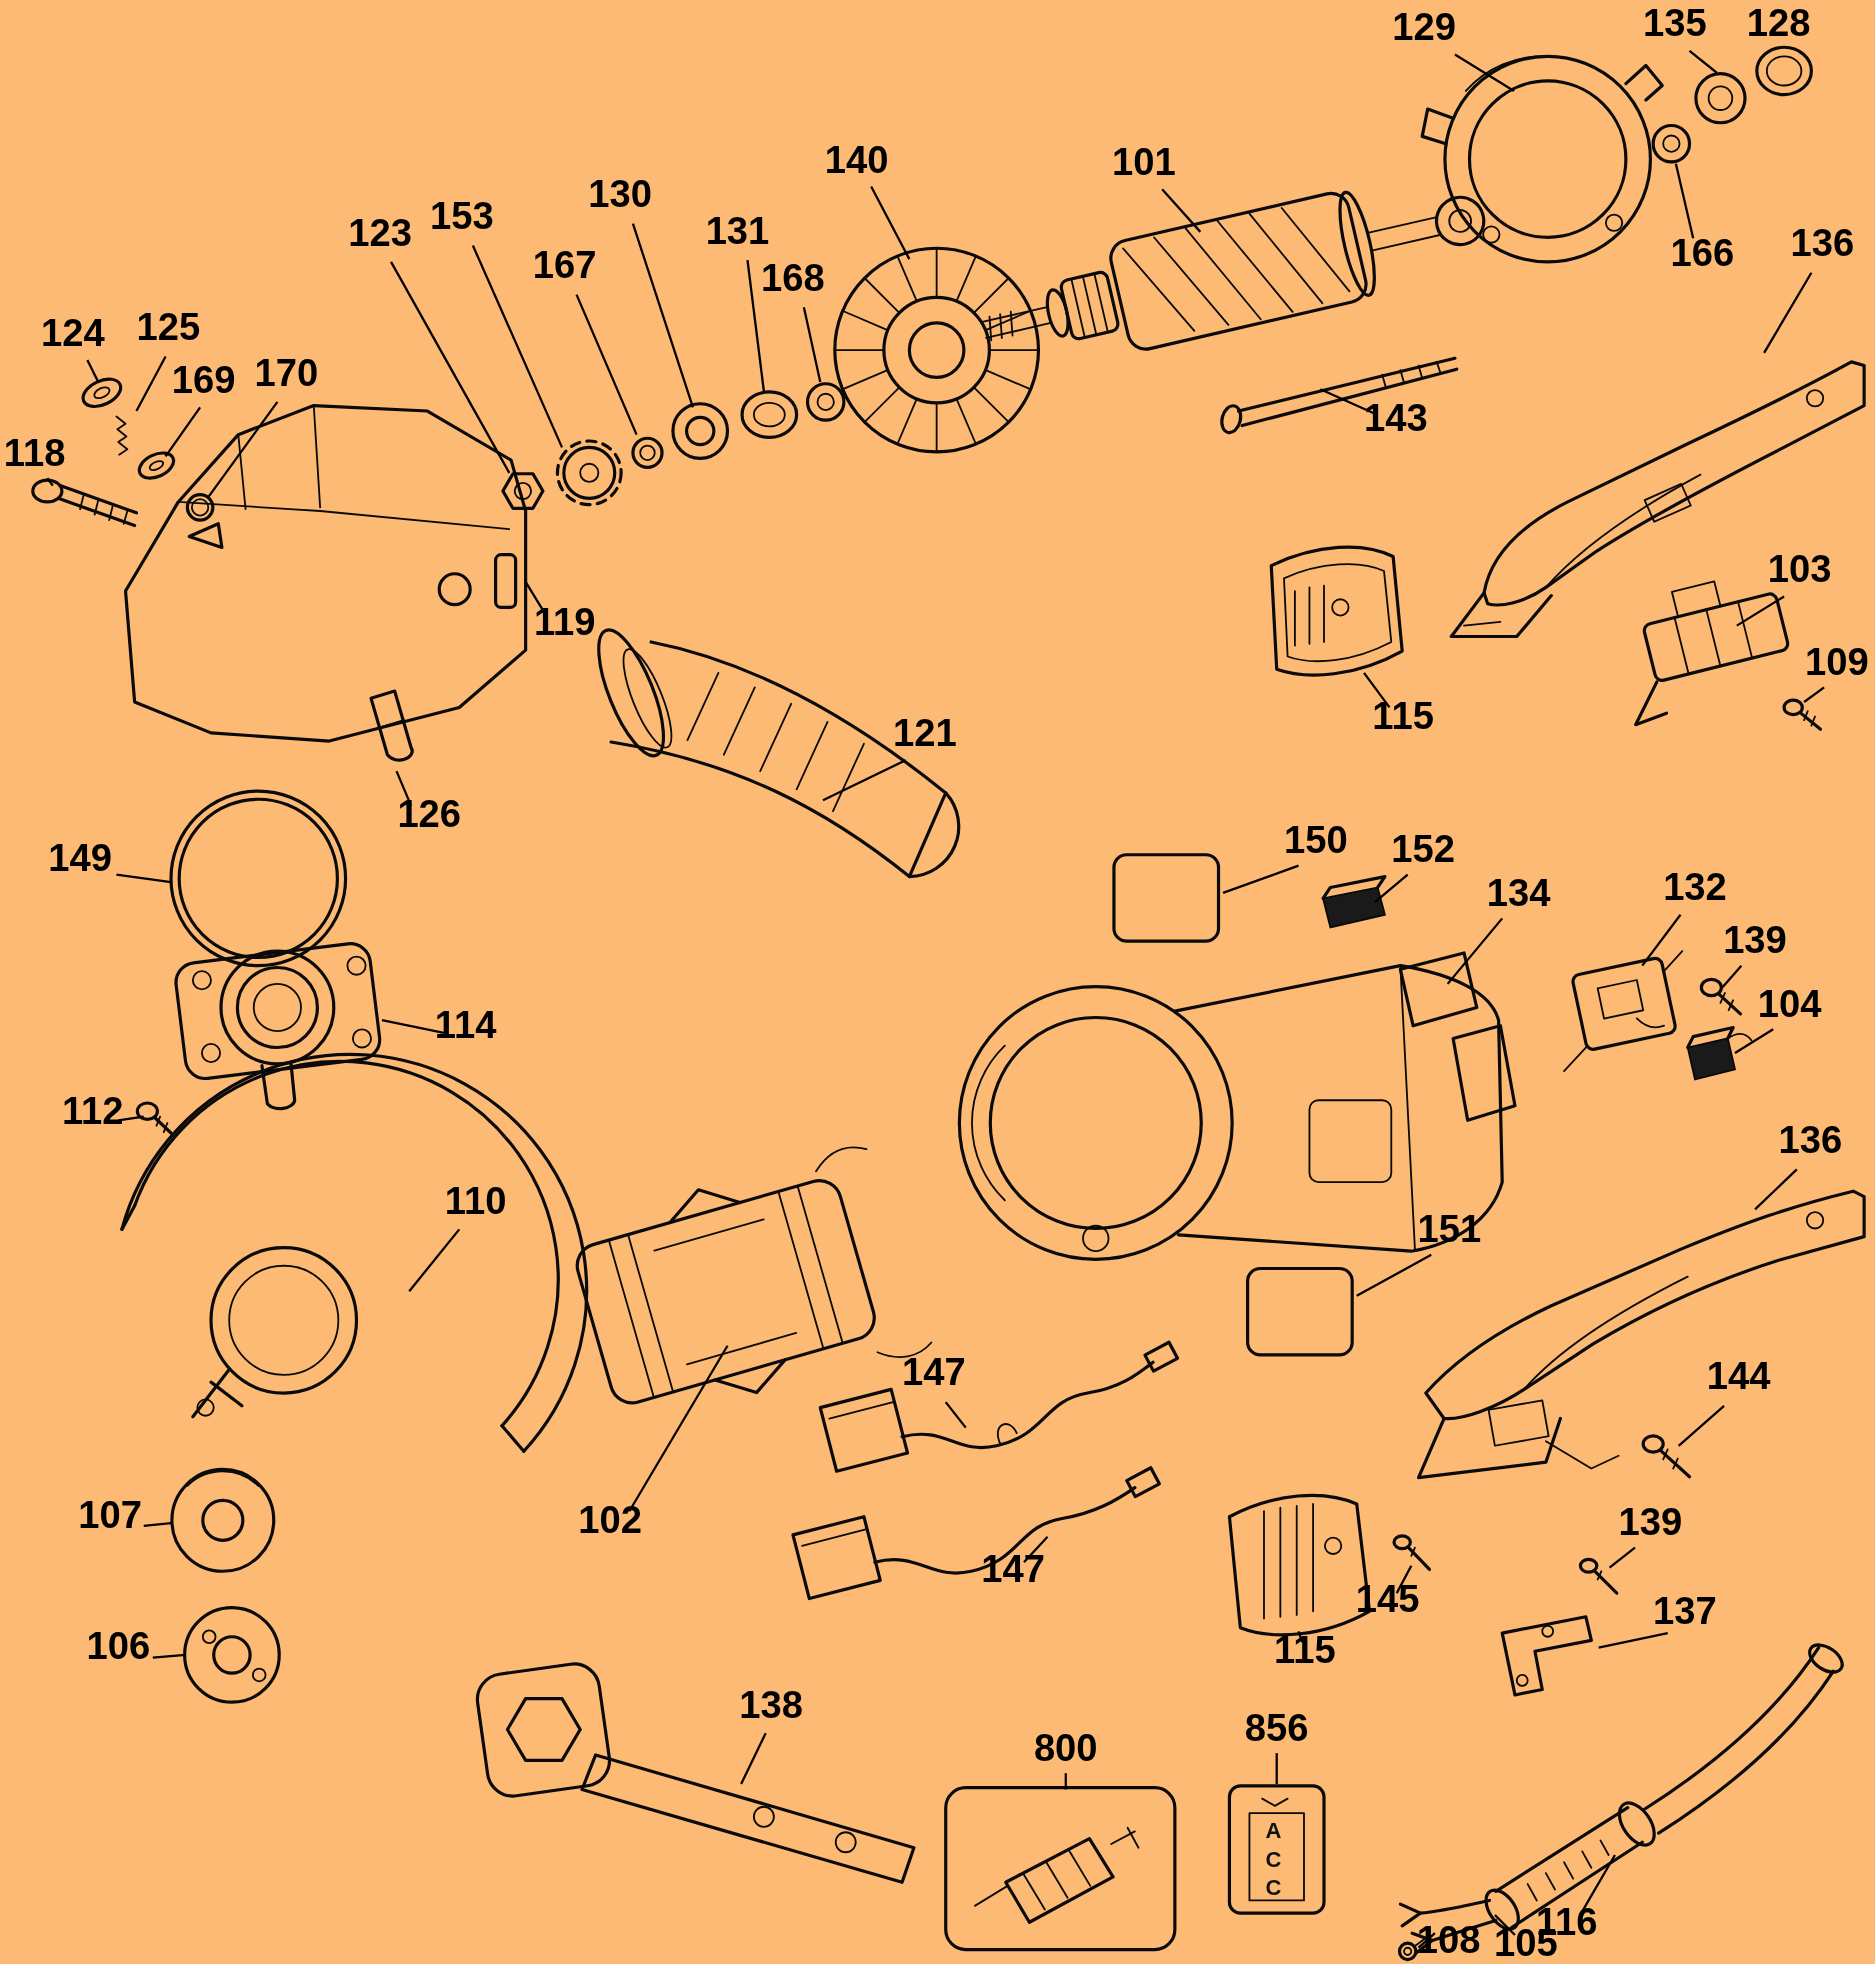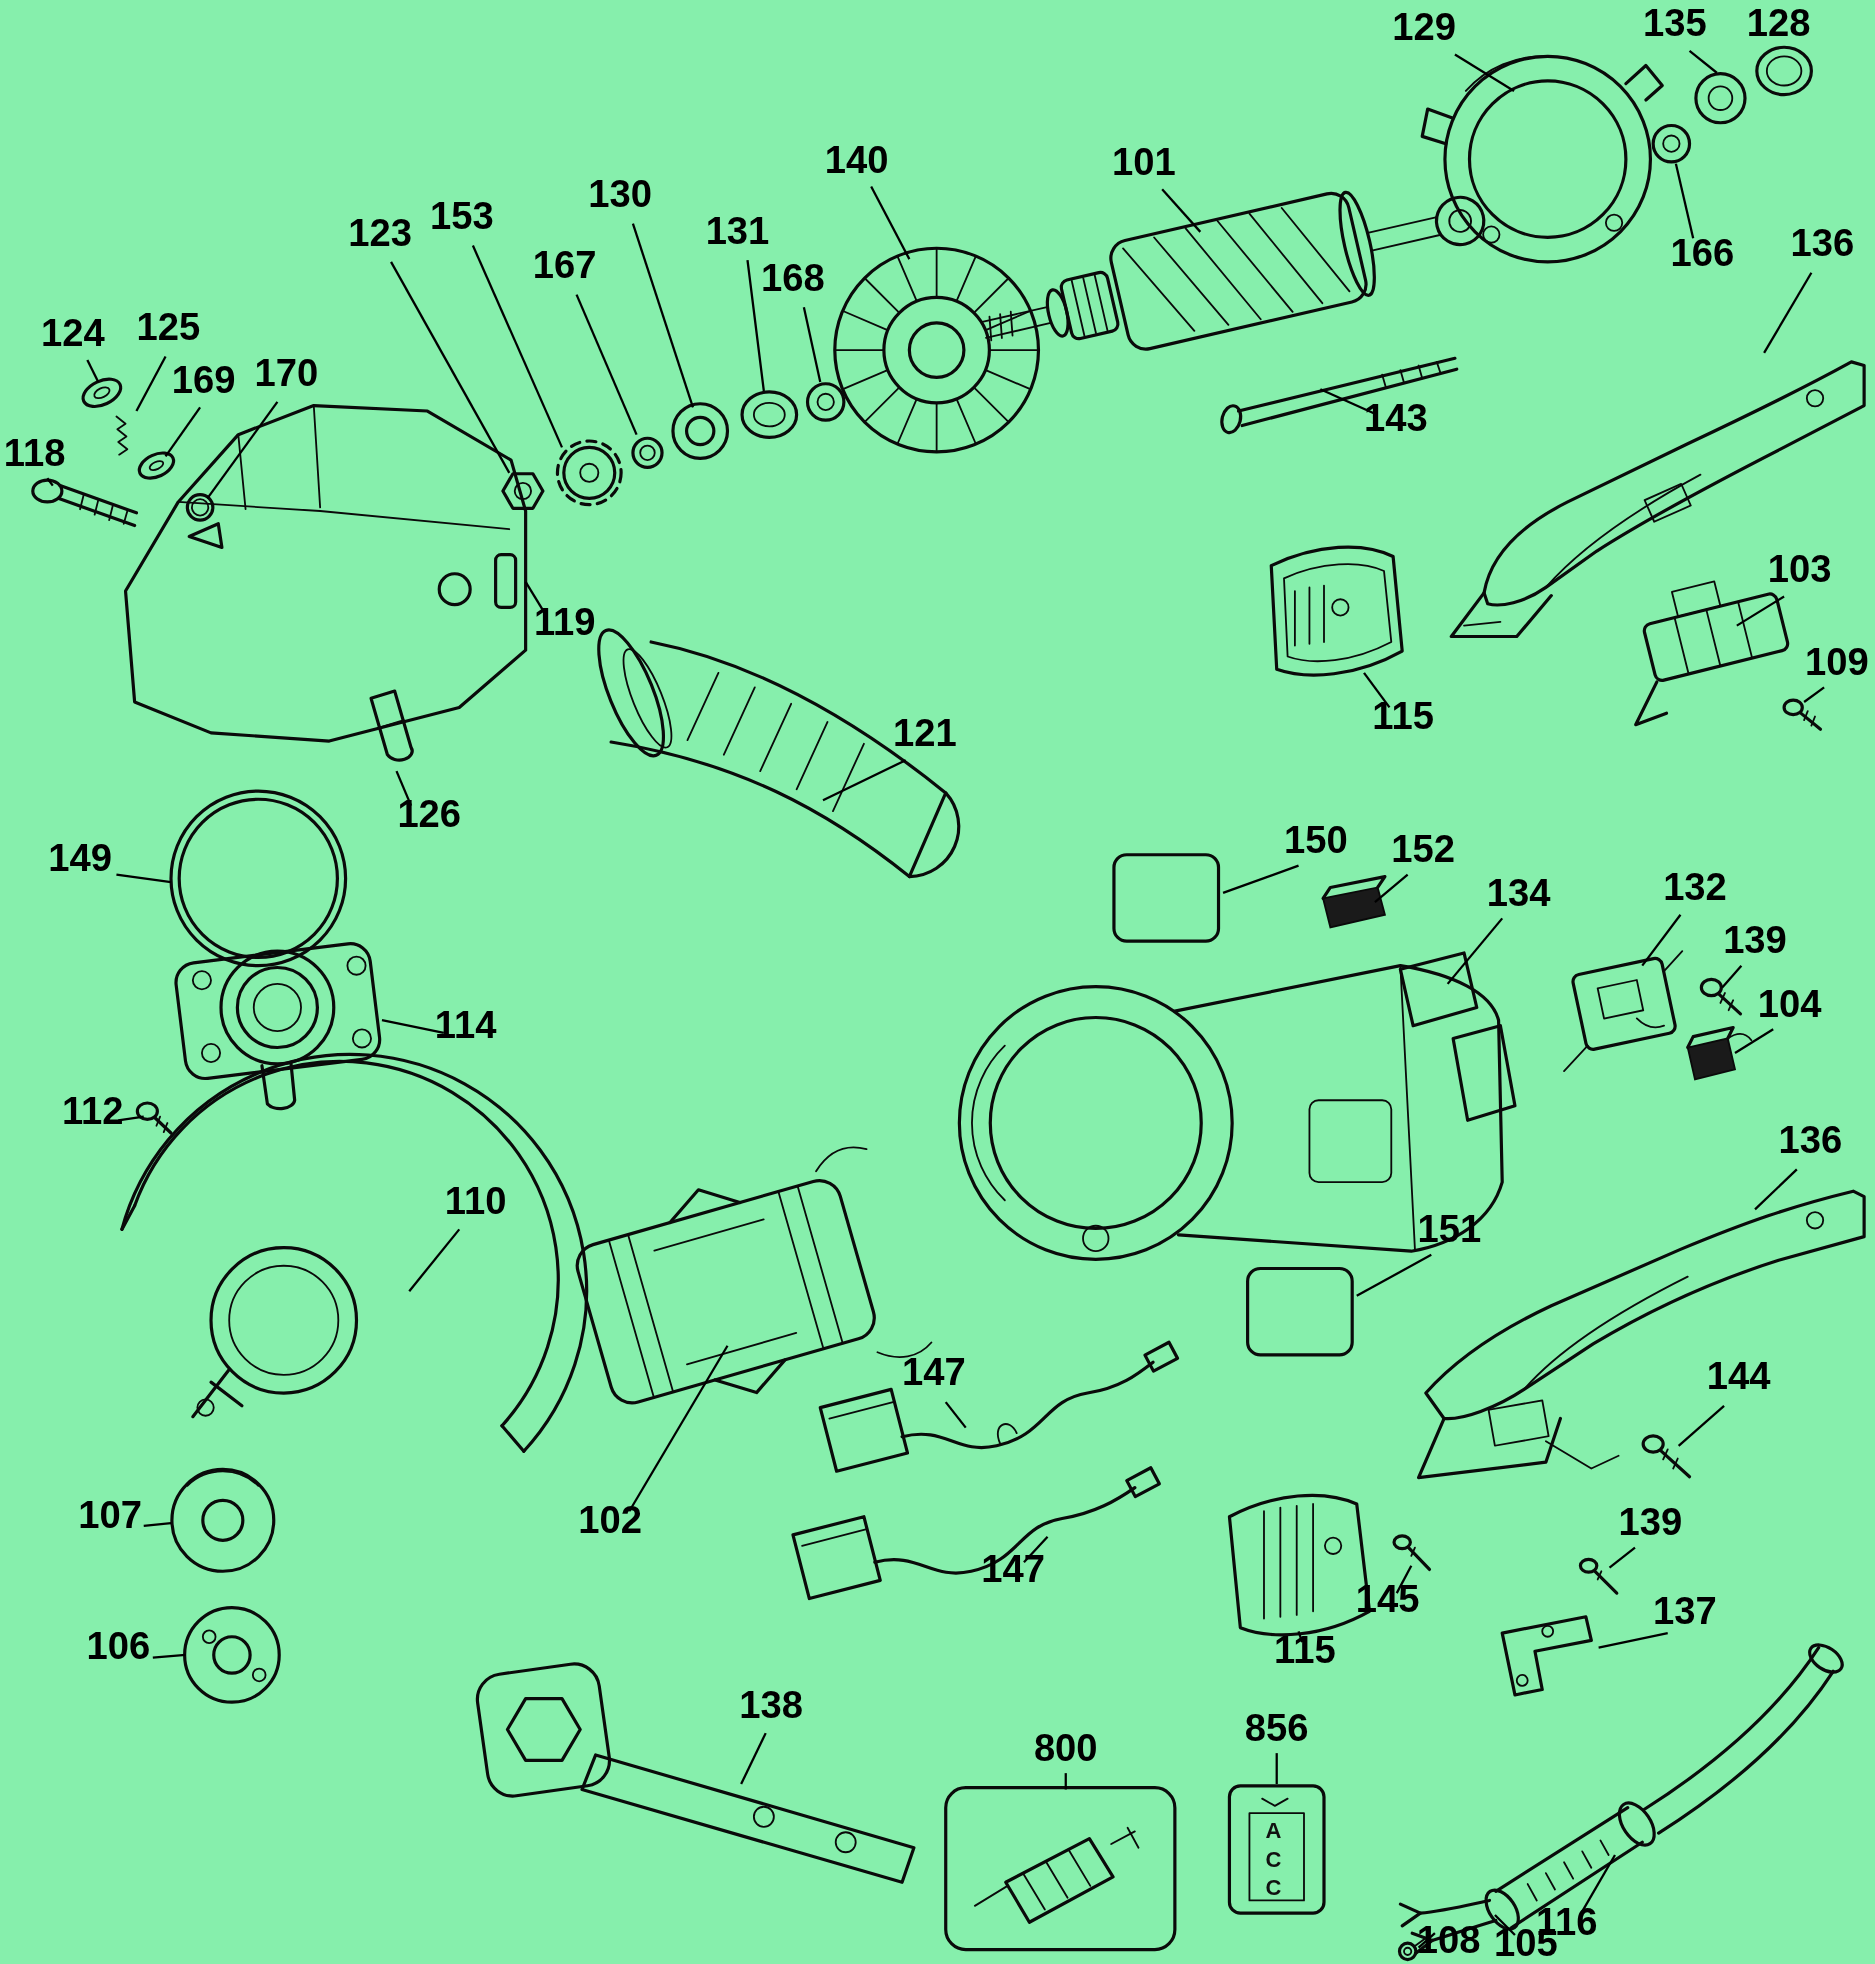--- a/index.html
+++ b/index.html
@@ -1,18 +1,18 @@
 <!DOCTYPE html>
 <html style="font-size:14.5px"><head>
 <meta charset="utf-8">
 <style>
   html,body { margin:0; padding:0; background:#fff; }
   #stage {
     position:relative; width:1876px; height:1965px;
-    background:#86efac; overflow:hidden;
+    background:#fdba74; overflow:hidden;
     font-family:"Liberation Sans", sans-serif;
   }
   svg { position:absolute; inset:0; }
   .ln   { stroke:#0a0a0a; stroke-width:3.5; fill:none; stroke-linecap:round; stroke-linejoin:round; }
   .thin { stroke:#0a0a0a; stroke-width:2;   fill:none; stroke-linecap:round; stroke-linejoin:round; }
   .dark { fill:#1a1a1a; stroke:#0a0a0a; stroke-width:2; }
   .leader { stroke:#000; stroke-width:2.5; }
   .plabel {
     font-family:"Liberation Sans", sans-serif;
     font-weight:bold; font-size:42px; fill:#000; text-anchor:middle;

